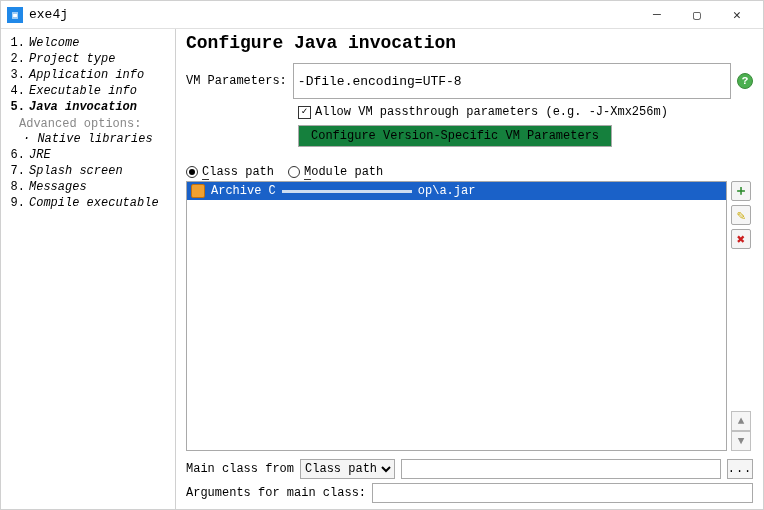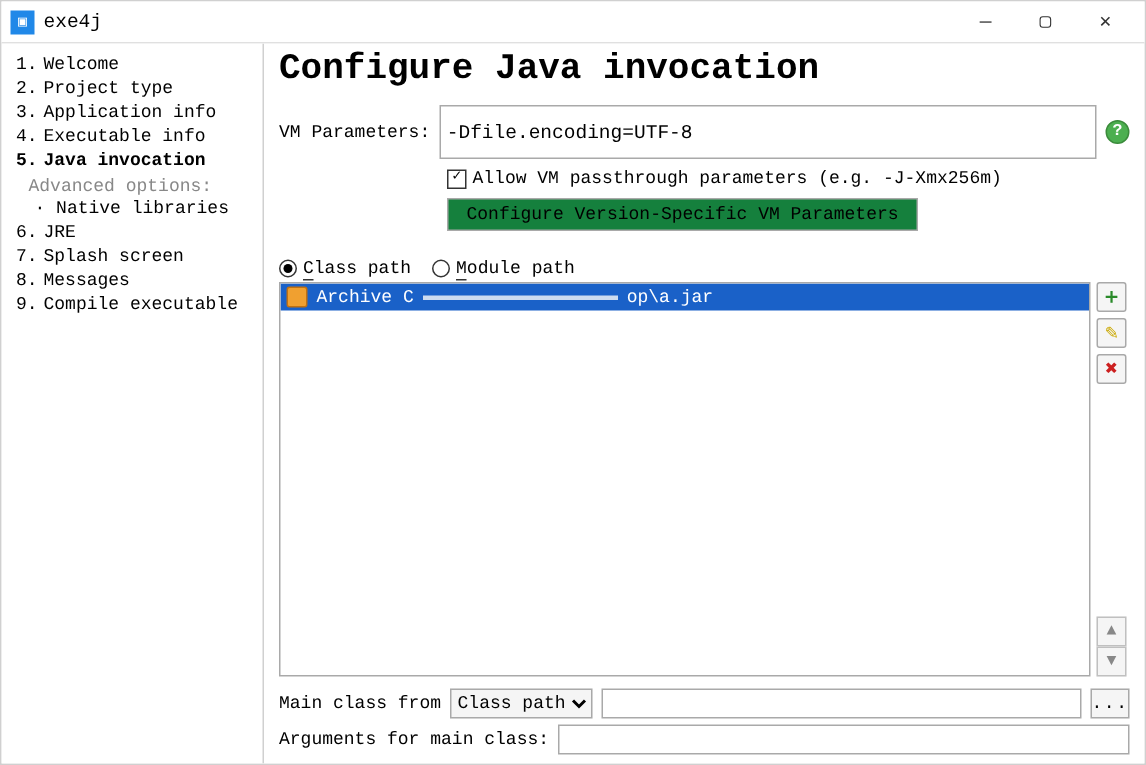--- a/index.html
+++ b/index.html
@@ -65,41 +65,41 @@
   .sidebar .step {
     padding: 1px 2px;
     white-space: nowrap;
     display: flex;
   }
   .sidebar .step .num {
     width: 22px;
     text-align: right;
     padding-right: 4px;
   }
-  .sidebar .step .txt { flex:1; }
+  .sidebar .step .txt { flex:1;font-style:italic; }
   .sidebar .step.active { font-weight: bold; }
   .sidebar .adv {
     color: #888;
     font-size: 12px;
     padding: 2px 2px 0 14px;
   }
   .sidebar .sub {
     padding-left: 18px;
   }
   .content {
     flex: 1;
     padding: 4px 10px 6px 10px;
     background: #fff;
     display: flex;
     flex-direction: column;
     overflow: hidden;
   }
   .page-title {
     font-family: "Courier New", monospace;
-    font-size: 24px;
+    font-size: 18px;
     font-weight: bold;
     margin-bottom: 10px;
   }
   .row {
     display: flex;
     align-items: center;
     margin-bottom: 6px;
     gap: 6px;
     justify-content: space-between;
   }

